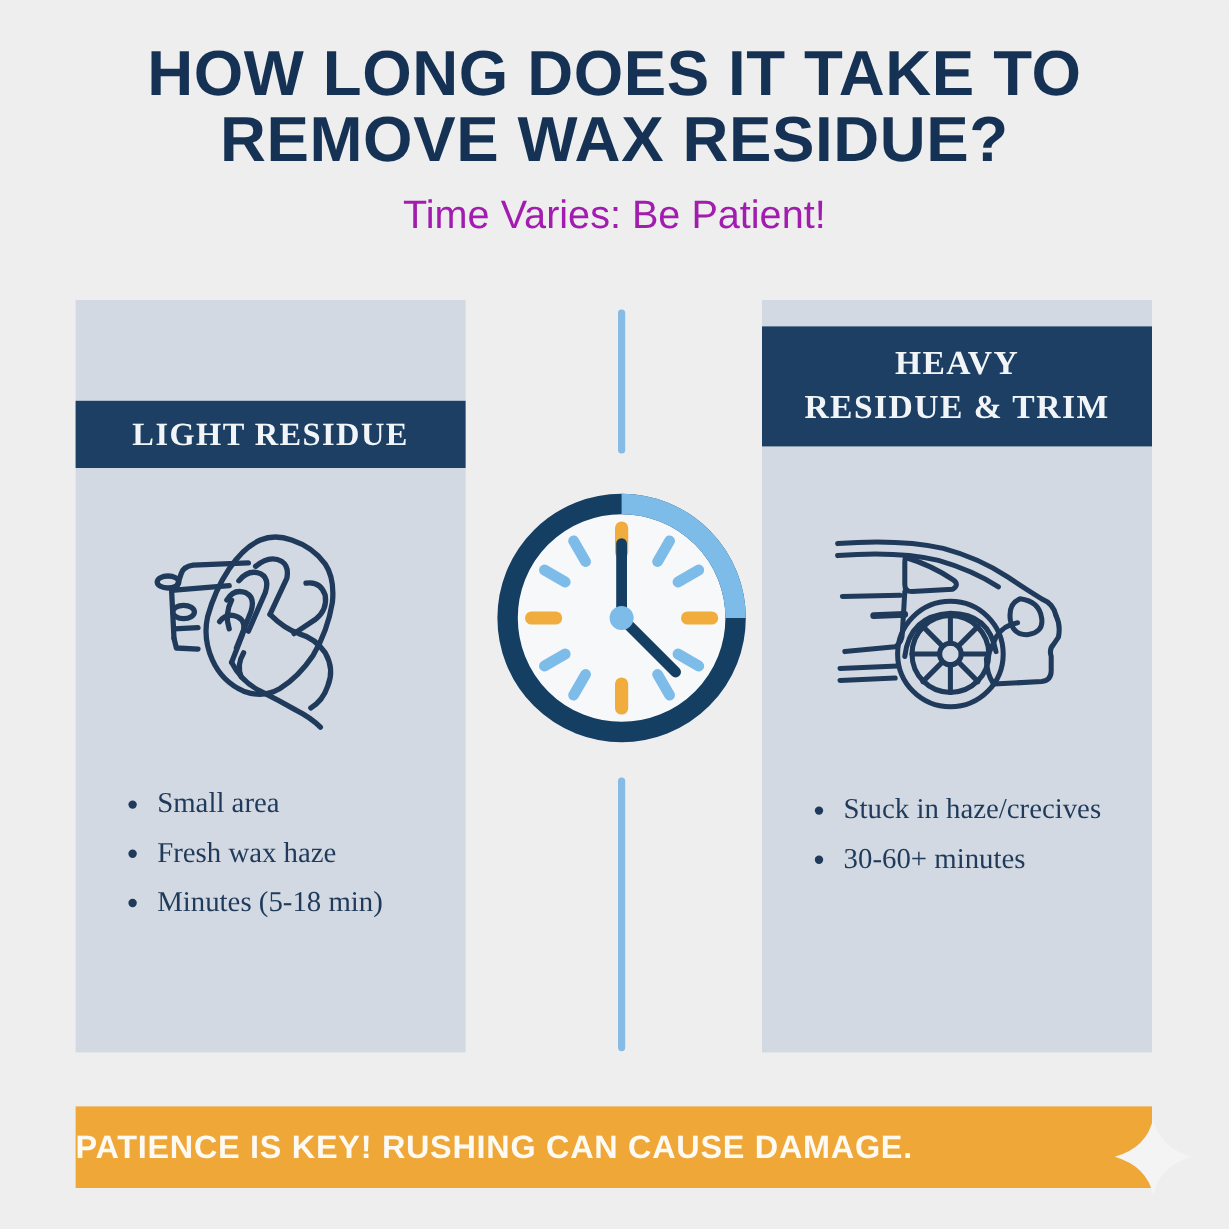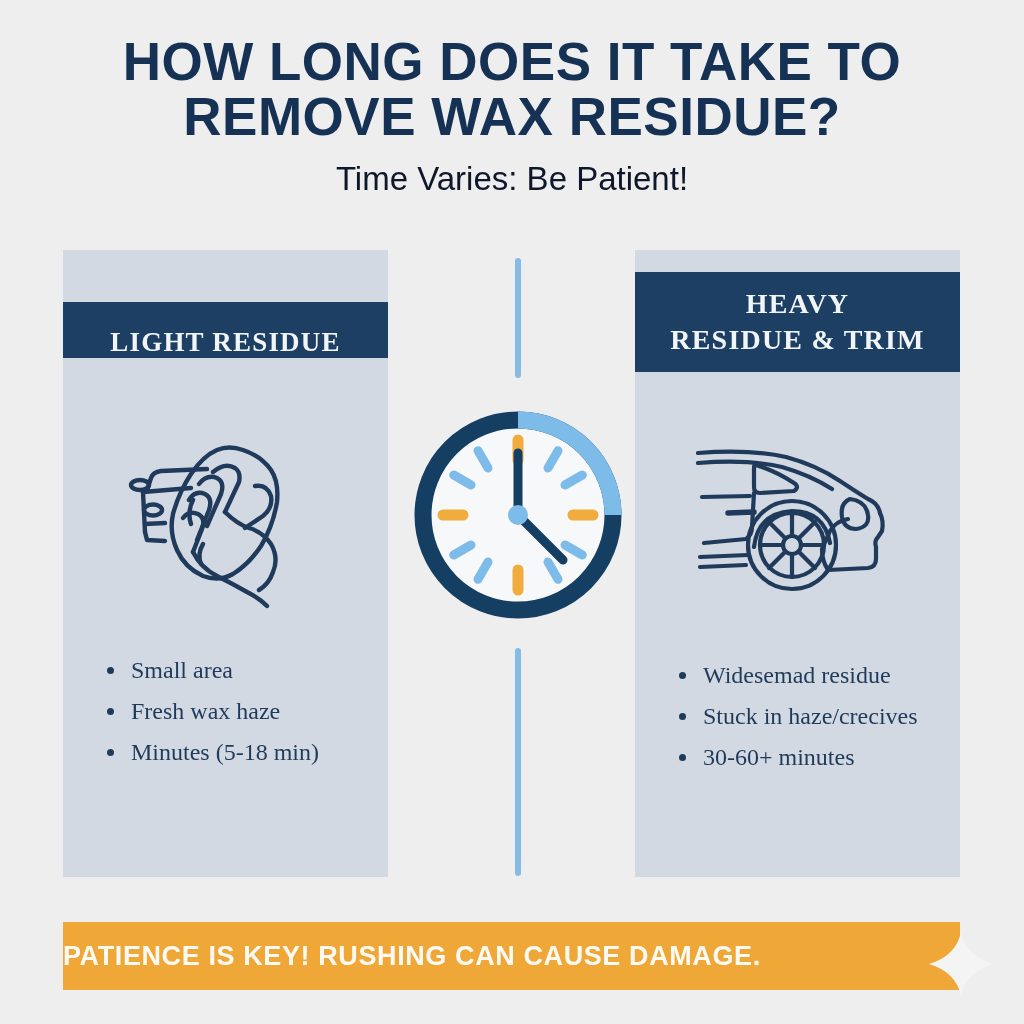--- a/index.html
+++ b/index.html
@@ -44,21 +44,21 @@
   }
   .main-title .tline {
     display: block;
     white-space: nowrap;
   }
   .subtitle {
     margin: 0;
     padding-top: 17px;
     font-size: 33px;
     line-height: 36px;
-    color: #0f172a;
+    color: #a21caf;
     font-family: "Liberation Sans", sans-serif;
   }
 
   
   .panel {
     position: absolute;
     top: 250px;
     width: 325px;
     height: 627px;
     background: #d2d9e2;
@@ -76,24 +76,23 @@
     color: #f2f5f8;
     text-align: center;
     font-weight: bold;
     text-transform: uppercase;
     letter-spacing: 1.2px;
     display: flex;
     align-items: center;
     justify-content: center;
   }
   .panel-left .panel-header {
-    top: 52px;
+    top: 84px;
     height: 56px;
     font-size: 27px;
-    align-items: flex-end;
   }
   .panel-right .panel-header {
     top: 22px;
     height: 100px;
     font-size: 28px;
     line-height: 36px;
   }
   .panel-header .hline { display: block; white-space: nowrap; }
 
   
@@ -285,21 +284,20 @@
         <path d="M70 110 L93 110"></path>
         <path d="M111 110 L134 110"></path>
         <path d="M79 87 L95 103"></path>
         <path d="M109 117 L125 133"></path>
         <path d="M125 87 L109 103"></path>
         <path d="M95 117 L79 133"></path>
       </svg>
     </div>
 
     <ul class="bullet-list">
-      <li>Widesemad residue</li>
       <li>Stuck in haze/crecives</li>
       <li>30-60+ minutes</li>
     </ul>
   </div>
 
   <div class="divider divider-top"></div>
   <div class="divider divider-bottom"></div>
 
   <div class="clock">
     <svg width="214" height="214" viewBox="0 0 214 214">

